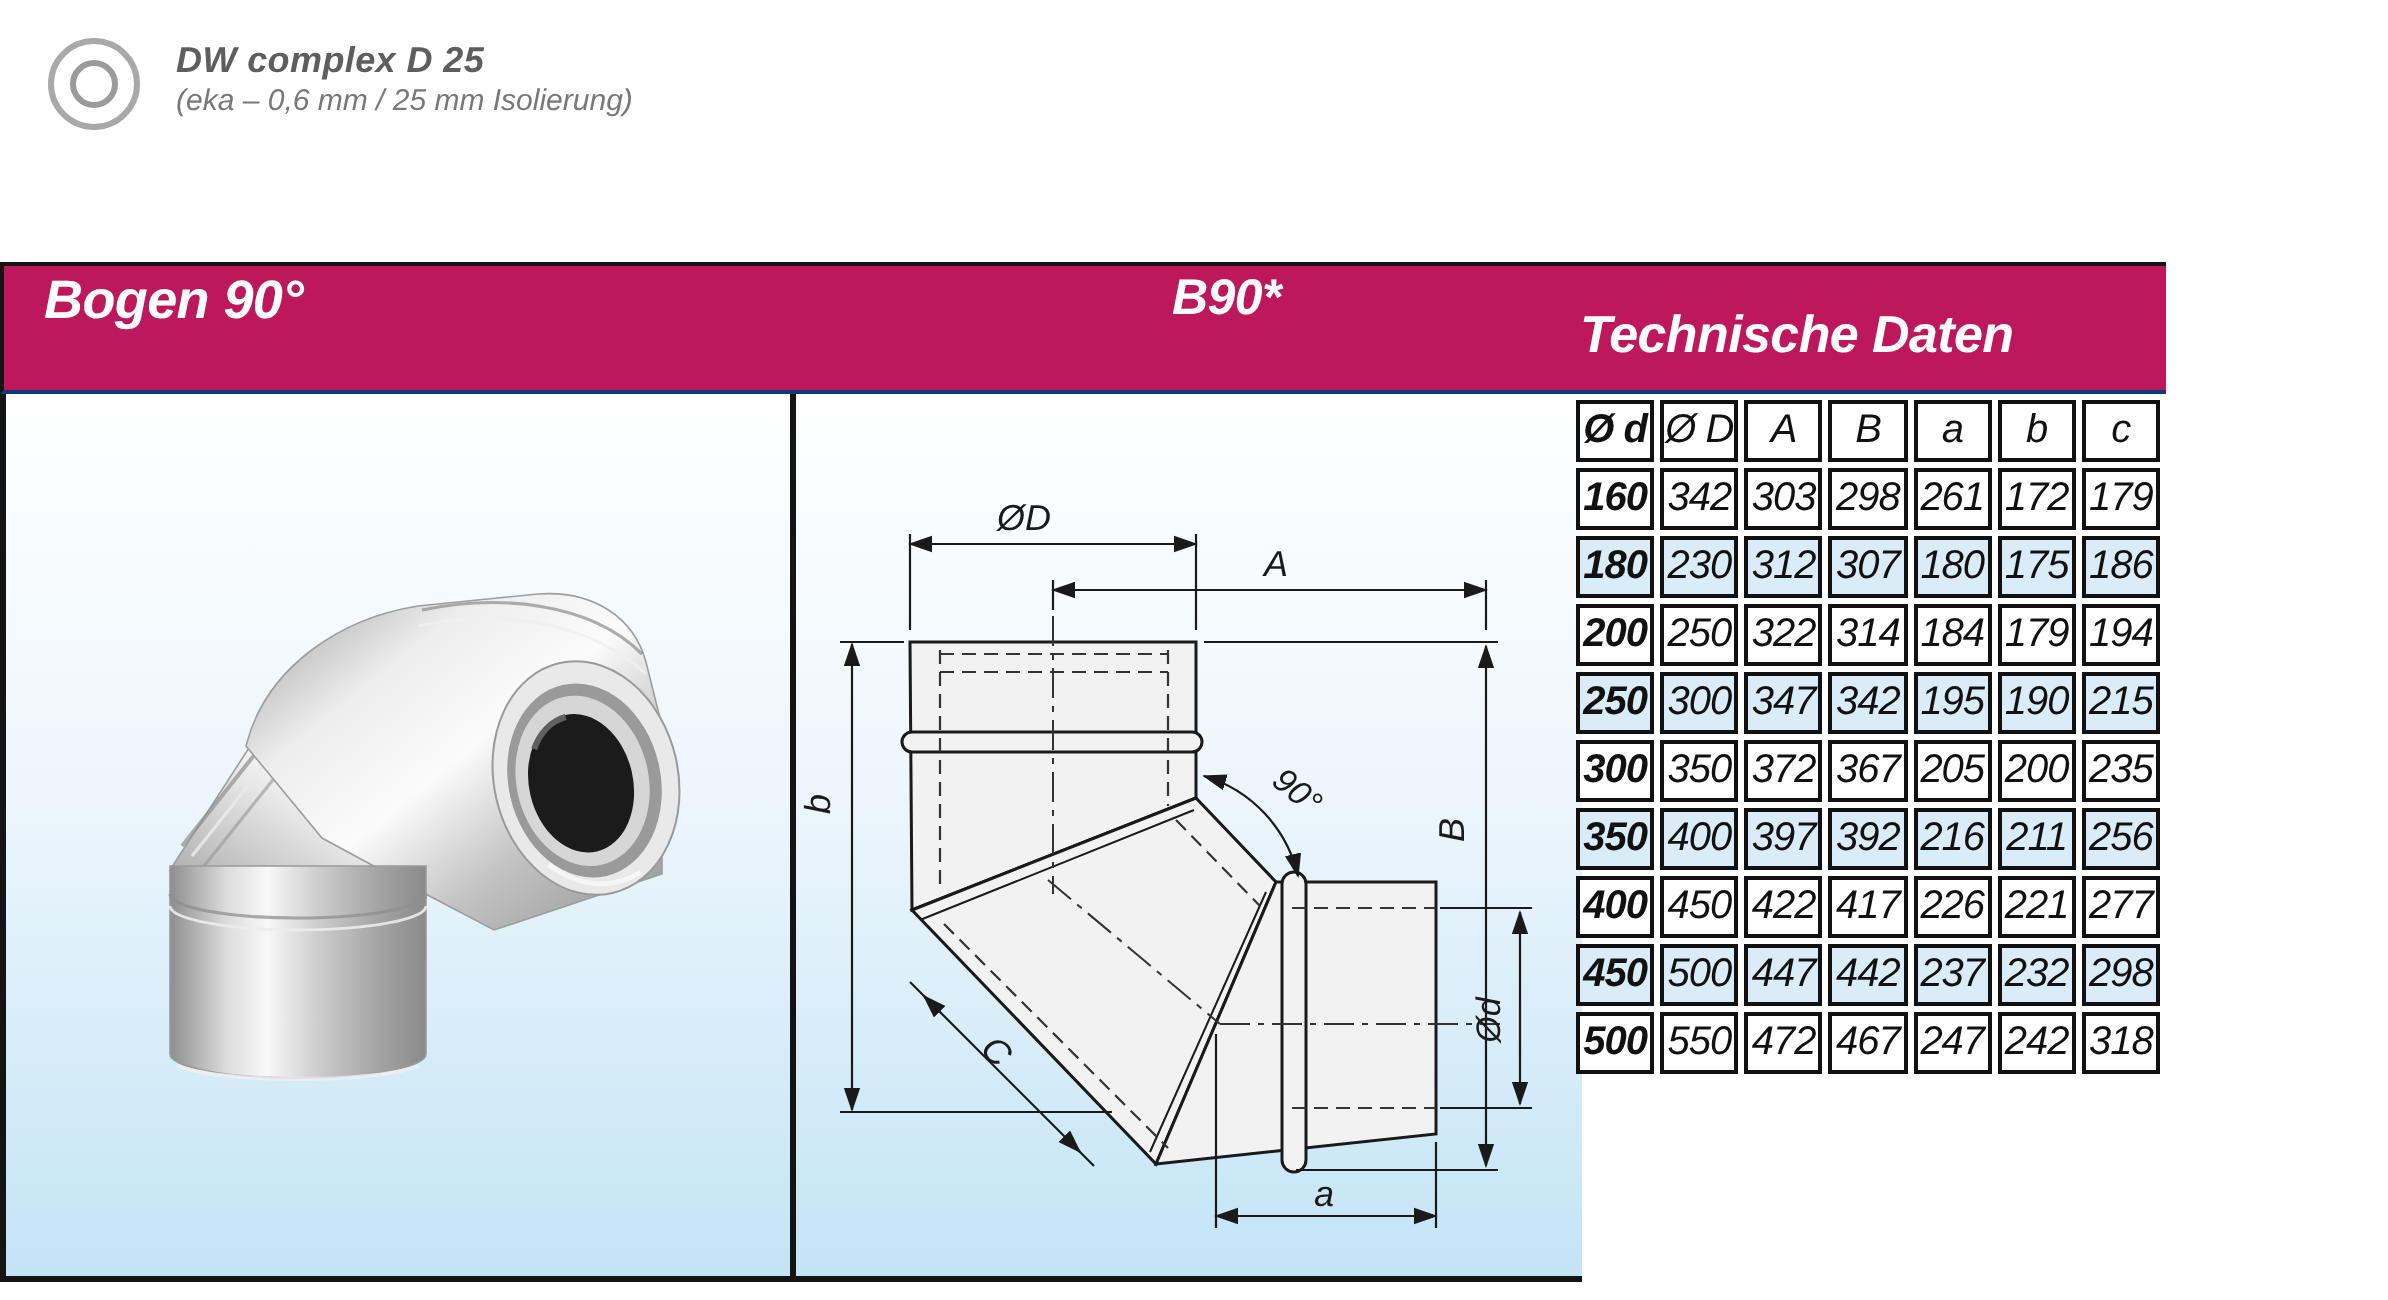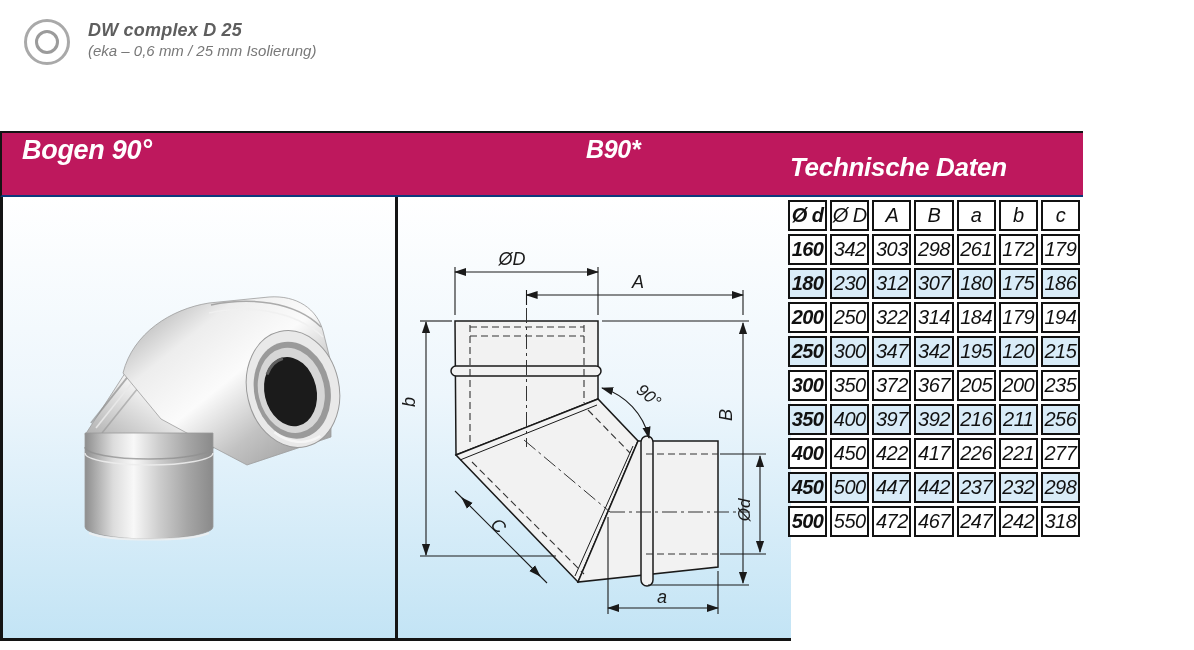--- a/index.html
+++ b/index.html
@@ -220,21 +220,21 @@
             <td>184</td>
             <td>179</td>
             <td>194</td>
           </tr>
           <tr class="alt">
             <td class="rowhead">250</td>
             <td>300</td>
             <td>347</td>
             <td>342</td>
             <td>195</td>
-            <td>120</td>
+            <td>190</td>
             <td>215</td>
           </tr>
           <tr>
             <td class="rowhead">300</td>
             <td>350</td>
             <td>372</td>
             <td>367</td>
             <td>205</td>
             <td>200</td>
             <td>235</td>

